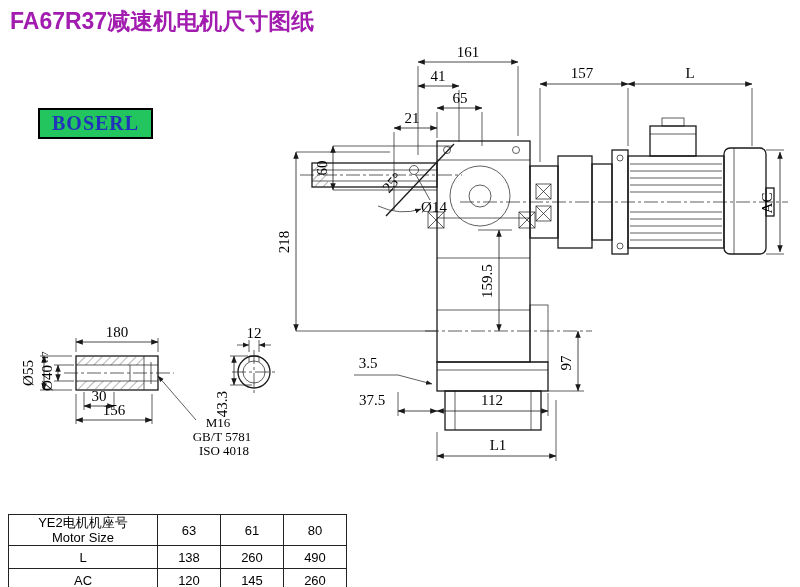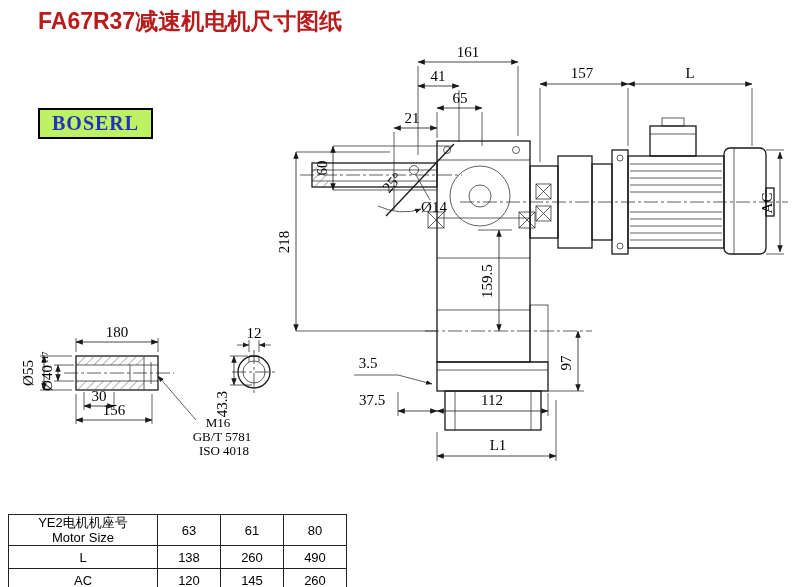--- a/index.html
+++ b/index.html
@@ -1,22 +1,22 @@
 <!DOCTYPE html>
 <html><head>
 <meta charset="utf-8">
 <style>
   html,body{margin:0;padding:0;background:#fff;}
   #stage{position:relative;width:800px;height:587px;background:#ffffff;overflow:hidden;
          font-family:"Liberation Sans",sans-serif;color:#000;}
-  .page-title{position:absolute;left:10px;top:6px;font-size:23px;font-weight:bold;color:#b91c1c;
-              font-family:"Liberation Sans",sans-serif;white-space:nowrap;margin-left:28px;}
+  .page-title{position:absolute;left:10px;top:6px;font-size:23px;font-weight:bold;color:#a21caf;
+              font-family:"Liberation Sans",sans-serif;white-space:nowrap;}
   .brand-box{position:absolute;left:38px;top:108px;border:2px solid #000;padding:2px 12px;
              font-family:"Liberation Serif",serif;font-weight:bold;font-size:20px;color:#2233bb;
-             letter-spacing:1px;background:#bef264;}
+             letter-spacing:1px;background:#22c55e;}
   svg.drawing{position:absolute;left:0;top:0;}
   
   .ol{fill:none;stroke:#1a1a1a;stroke-width:1.3;}
   .tl{fill:none;stroke:#1a1a1a;stroke-width:0.7;}
   .dim{fill:none;stroke:#1a1a1a;stroke-width:0.8;}
   .cl{fill:none;stroke:#1a1a1a;stroke-width:0.7;stroke-dasharray:14 3 3 3;}
   text.d{font-family:"Liberation Serif",serif;font-size:15px;fill:#000;text-anchor:middle;}
   text.ds{font-size:13px;}
   text.sup{font-size:9px;}
   

